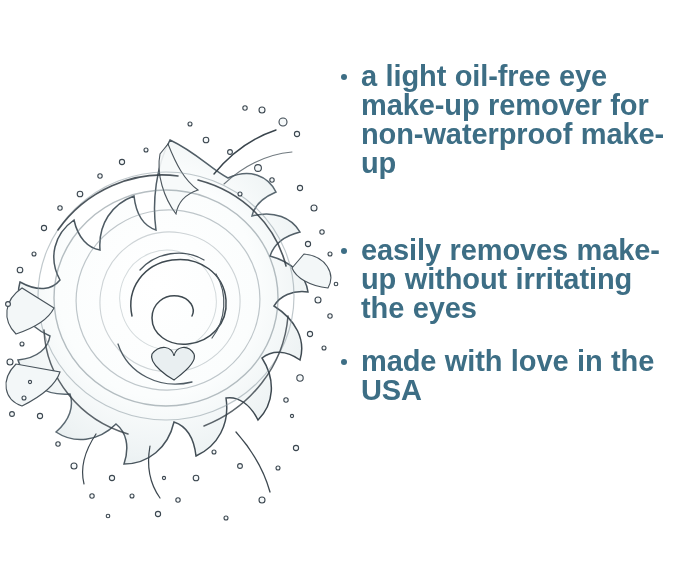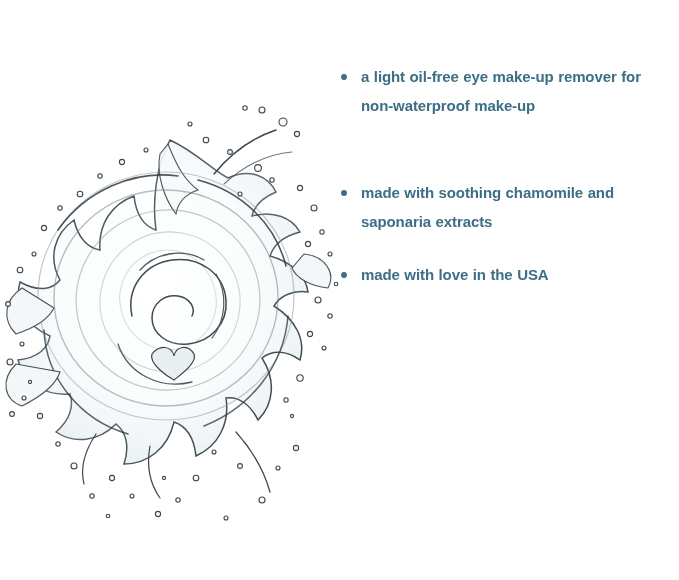--- a/index.html
+++ b/index.html
@@ -31,21 +31,21 @@
     position:absolute;
     left:336px; top:62px;
     width:338px;
     list-style:none;
     margin:0;padding:0;
   }
   .feature-item{
     position:relative;
     padding-left:25px;
     color:#3d6e85;
-    font-size:15px;
+    font-size:29px;
     font-weight:bold;
     line-height:29px;
     letter-spacing:-0.1px;
     word-spacing:0.5px;
   }
   .bullet-dot{
     position:absolute;
     left:5px; top:12px;
     width:6px;height:6px;
     border-radius:50%;
@@ -212,21 +212,21 @@
     </svg>
   </div>
 
   <ul id="feature-list">
     <li class="feature-item" style="margin-top:0px;">
       <span class="bullet-dot"></span>
       <span class="feature-text">a light oil-free eye make-up remover for non-waterproof make-up</span>
     </li>
     <li class="feature-item" style="margin-top:58px;">
       <span class="bullet-dot"></span>
-      <span class="feature-text">made with soothing chamomile and saponaria extracts</span>
+      <span class="feature-text">easily removes make-up without irritating the eyes</span>
     </li>
     <li class="feature-item" style="margin-top:24px;">
       <span class="bullet-dot"></span>
       <span class="feature-text">made with love in the USA</span>
     </li>
   </ul>
 
 </div>
 
 </body></html>

